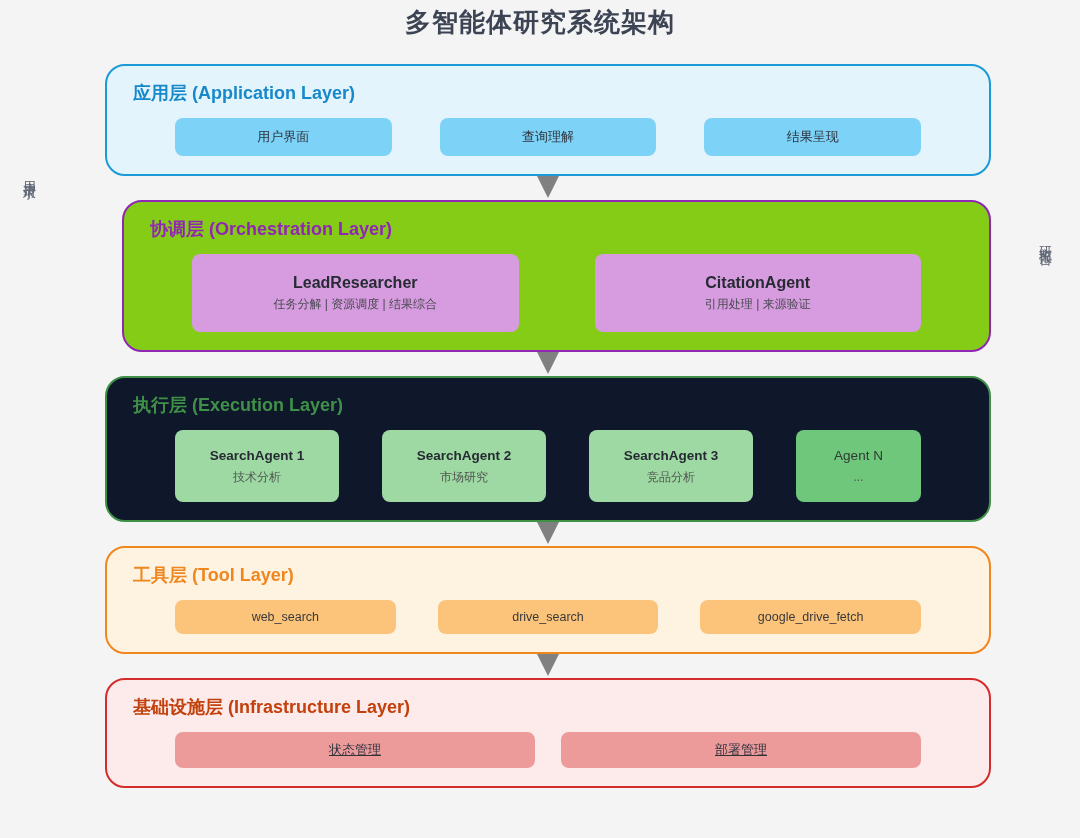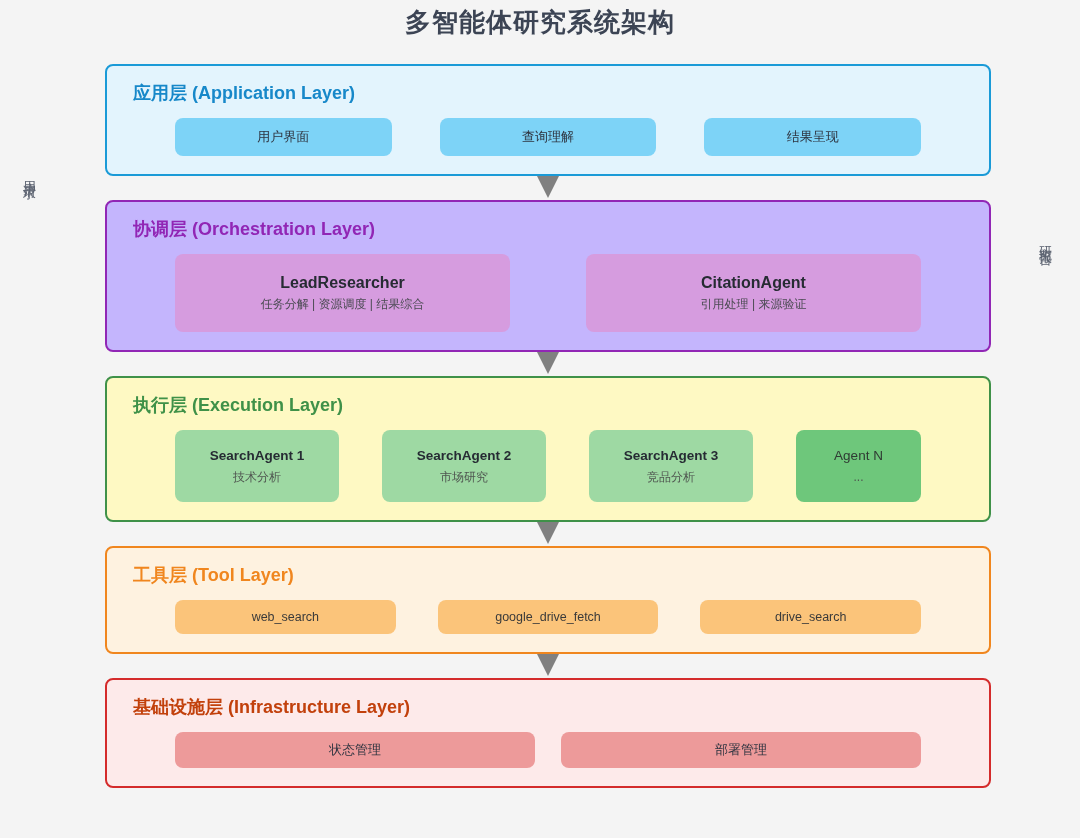--- a/index.html
+++ b/index.html
@@ -63,21 +63,21 @@
   #layers {
     position: absolute;
     left: 105px;
     top: 64px;
     width: 886px;
   }
 
   .layer {
     position: relative;
     box-sizing: border-box;
-    border-radius: 8px;
+    border-radius: 20px;
     border-width: 2px;
     border-style: solid;
     padding: 14px 22px 18px 22px;
     margin-bottom: 0;
   }
 
   .layer-title {
     font-size: 18px;
     font-weight: bold;
     margin: 2px 0 14px 4px;
@@ -121,35 +121,36 @@
   #layer-application .layer-title { color: #1788c9; }
   #layer-application .cards { gap: 48px; padding: 0 46px; align-items: flex-end; }
   #layer-application .card {
     background: #7dd3f7;
     height: 38px;
   }
   #layer-application .card-title { font-size: 13px; color: #2e3440; }
 
   
   #layer-orchestration {
-    background: #c4b5fd;
+    background: #84cc16;
     border-color: #9126b5;
+    margin-left: 17px;
   }
   #layer-orchestration .layer-title { color: #9126b5; }
   #layer-orchestration .cards { gap: 76px; padding: 0 46px; }
   #layer-orchestration .card {
     background: #d69cdf;
     height: 78px;
   }
   #layer-orchestration .card-title { font-size: 16px; font-weight: bold; color: #262b33; }
   #layer-orchestration .card-sub { font-size: 12px; color: #4a4a52; }
 
   
   #layer-execution {
-    background: #fef9c3;
+    background: #0f172a;
     border-color: #3f9148;
   }
   #layer-execution .layer-title { color: #3f9148; }
   #layer-execution .cards { gap: 43px; padding: 0 46px; align-items: stretch; }
   #layer-execution .card {
     background: #9ed9a3;
     height: 72px;
     flex: 1 1 0;
   }
   #layer-execution .card.variant-n {
@@ -172,21 +173,21 @@
     height: 34px;
   }
   #layer-tool .card-title { font-size: 12.5px; color: #3a3a3a; }
 
   
   #layer-infrastructure {
     background: #fdeaea;
     border-color: #d42b2b;
   }
   #layer-infrastructure .layer-title { color: #c2410c; }
-  #layer-infrastructure .cards { gap: 26px; padding: 0 46px; }
+  #layer-infrastructure .cards { gap: 26px; padding: 0 46px; text-decoration: underline; }
   #layer-infrastructure .card {
     background: #ed9a9a;
     height: 36px;
   }
   #layer-infrastructure .card-title { font-size: 13px; color: #2e3440; }
 
   
   .connector {
     position: relative;
     height: 24px;
@@ -278,24 +279,24 @@
       <div class="arrow"></div>
     </div>
 
     <div class="layer" id="layer-tool">
       <div class="layer-title">工具层 (Tool Layer)</div>
       <div class="cards equal">
         <div class="card">
           <div class="card-title">web_search</div>
         </div>
         <div class="card">
+          <div class="card-title">drive_search</div>
+        </div>
+        <div class="card">
           <div class="card-title">google_drive_fetch</div>
-        </div>
-        <div class="card">
-          <div class="card-title">drive_search</div>
         </div>
       </div>
     </div>
 
     <div class="connector">
       <div class="arrow"></div>
     </div>
 
     <div class="layer" id="layer-infrastructure">
       <div class="layer-title">基础设施层 (Infrastructure Layer)</div>

